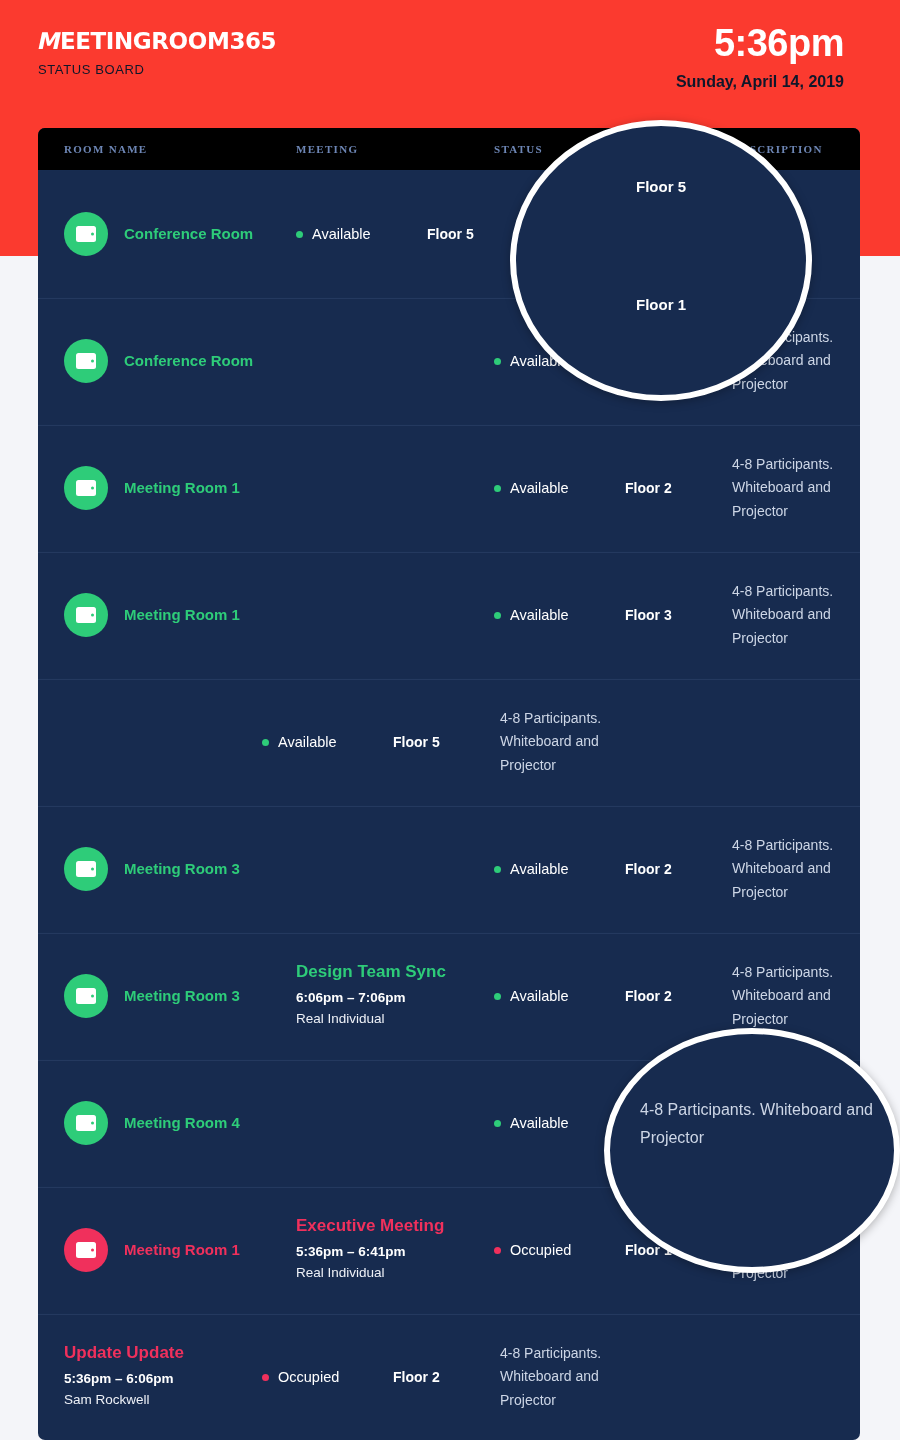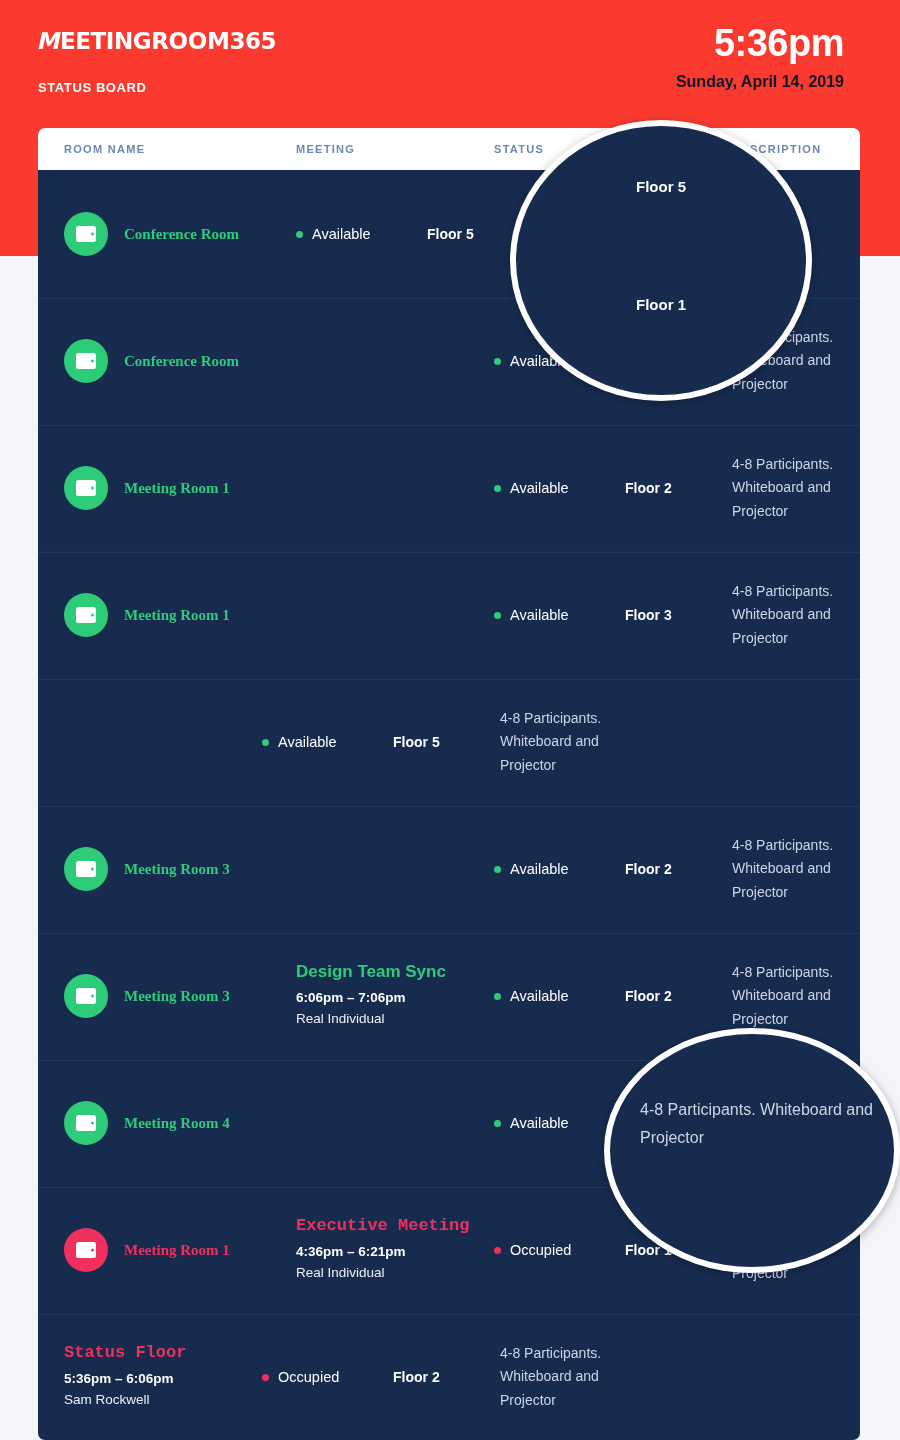--- a/index.html
+++ b/index.html
@@ -44,25 +44,25 @@
   }
 
   .brand-logo .m-mark {
     display: inline-block;
     transform: skewX(-12deg);
     letter-spacing: -2px;
     margin-right: 1px;
   }
 
   .brand-sub {
-    margin-top: 28px;
+    margin-top: 10px;
     font-size: 13px;
-    font-weight: 700;
+    font-weight: 400;
     letter-spacing: 0.6px;
-    color: #ffffff;
+    color: #0f172a;
     line-height: 1;
   }
 
   .clock {
     position: absolute;
     right: 56px;
     top: 24px;
     text-align: right;
   }
 
@@ -91,22 +91,23 @@
     background: #172b4f;
     border-radius: 7px;
     z-index: 2;
     overflow: hidden;
   }
 
   .board-head {
     display: flex;
     align-items: center;
     height: 42px;
-    background: #ffffff;
+    background: #000000;
     padding: 0 0 0 26px;
+    font-family: Liberation Serif, serif;
   }
 
   .board-head .th {
     font-size: 11px;
     font-weight: 700;
     letter-spacing: 1.3px;
     color: #6d86b5;
     text-transform: uppercase;
     white-space: nowrap;
   }
@@ -133,21 +134,20 @@
     height: 1px;
     background: #24395f;
   }
   .row.first::before { background: transparent; }
 
   
   .room-cell {
     display: flex;
     align-items: center;
     gap: 16px;
-    font-family: Liberation Serif, serif;
   }
 
   .room-icon {
     width: 44px;
     height: 44px;
     border-radius: 50%;
     flex: 0 0 44px;
     display: flex;
     align-items: center;
     justify-content: center;
@@ -183,21 +183,21 @@
   .room-name.busy { color: #f0305c; }
 
   
   .meet-title {
     font-size: 17px;
     font-weight: 700;
     line-height: 1.35;
     margin-bottom: 4px;
   }
   .meet-title.ok   { color: #2ecc79; }
-  .meet-title.busy { color: #f0305c; font-family: Liberation Mono, monospace; }
+  .meet-title.busy { color: #f0305c; }
 
   .meet-time {
     font-size: 13.5px;
     font-weight: 700;
     color: #ffffff;
     line-height: 1.5;
   }
   .meet-org {
     font-size: 13.5px;
     font-weight: 400;
@@ -479,37 +479,37 @@
       </div>
       <div class="row">
         <div class="c-room room-cell">
           <span class="room-icon busy">
             <span class="screen"></span>
           </span>
           <span class="room-name busy">Meeting Room 1</span>
         </div>
         <div class="c-meet">
           <div class="meet-title busy">Executive Meeting</div>
-          <div class="meet-time">4:36pm – 6:21pm</div>
+          <div class="meet-time">5:36pm – 6:41pm</div>
           <div class="meet-org">Real Individual</div>
         </div>
         <div class="c-stat">
           <span class="status busy">
             <span class="dot"></span>
             <span class="txt">Occupied</span>
           </span>
         </div>
         <div class="c-floor"><span class="floor">Floor 1</span></div>
         <div class="c-desc">
           <div class="desc">4-8 Participants. Whiteboard and Projector</div>
         </div>
       </div>
       <div class="row">
         <div class="c-meet">
-          <div class="meet-title busy">Status Floor</div>
+          <div class="meet-title busy">Update Update</div>
           <div class="meet-time">5:36pm – 6:06pm</div>
           <div class="meet-org">Sam Rockwell</div>
         </div>
         <div class="c-stat">
           <span class="status busy">
             <span class="dot"></span>
             <span class="txt">Occupied</span>
           </span>
         </div>
         <div class="c-floor"><span class="floor">Floor 2</span></div>

